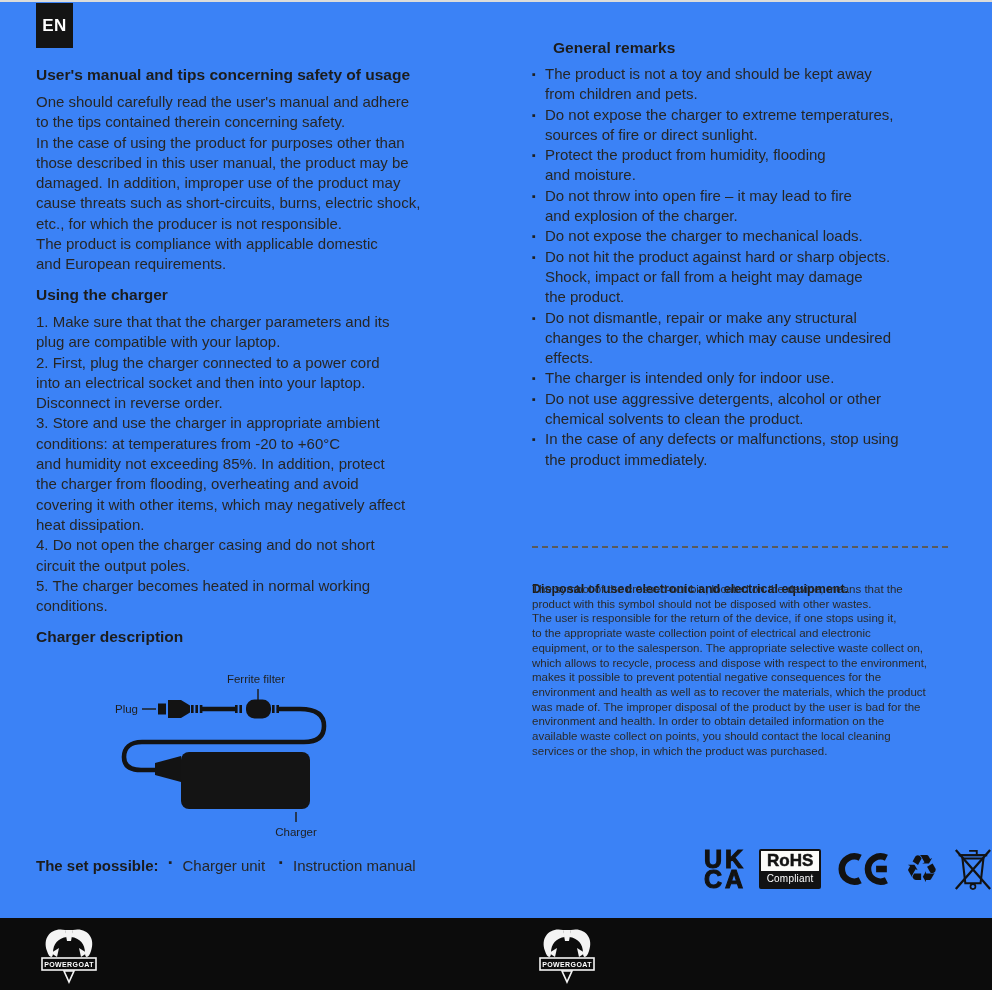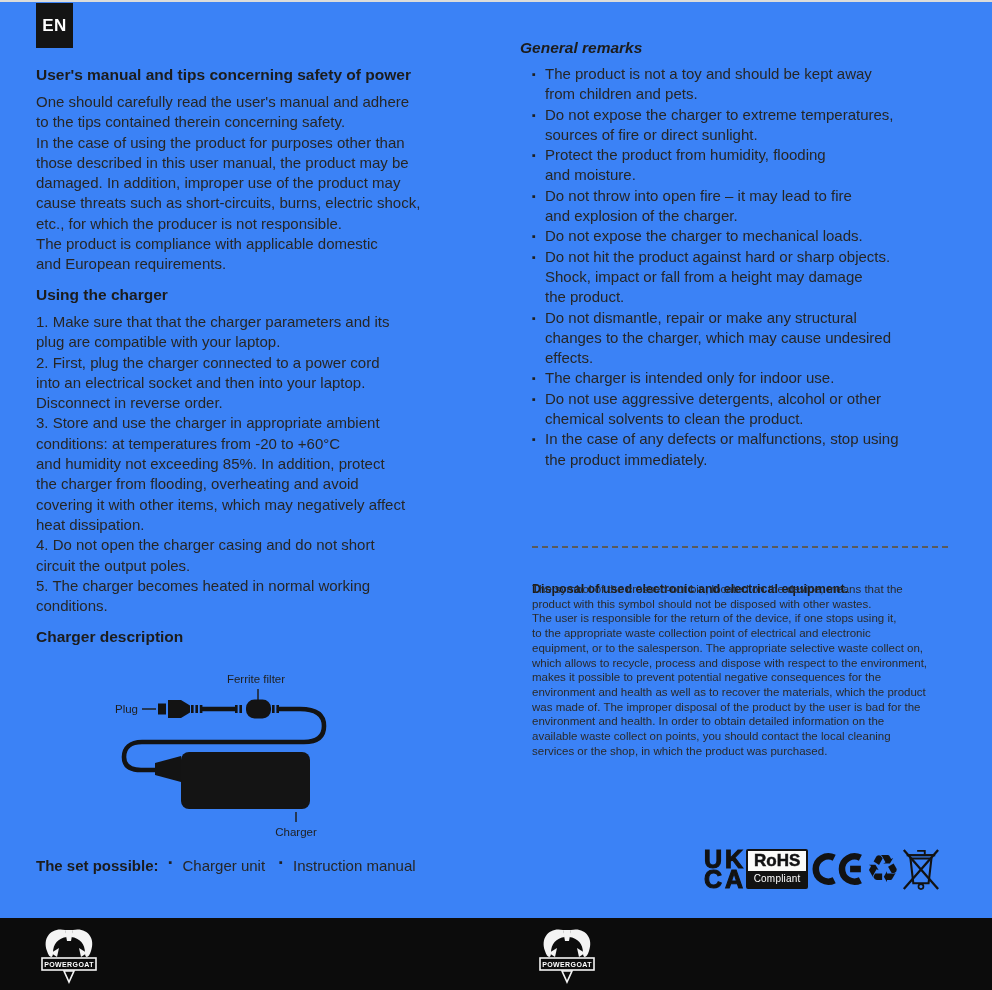--- a/index.html
+++ b/index.html
@@ -33,21 +33,21 @@
   .diagram text { font-family:"Liberation Sans","DejaVu Sans",sans-serif; font-size:11.5px; fill:#1f1f1f; }
 
   .set-line {
     position:absolute; left:36px; top:857px; width:460px;
     font-size:15px; color:#262626; display:flex; align-items:center;
   }
   .set-label { font-weight:bold; color:#1c1c1c; margin-right:10px; }
   .set-item { position:relative; padding-left:14px; margin-right:14px; }
   .set-item::before { content:"▪"; position:absolute; left:0; top:-1px; font-size:11px; color:#1f1f1f; }
 
-  .remarks-heading { left:520px; top:39px; width:430px;font-style:italic; }
+  .remarks-heading { left:553px; top:39px; width:430px; }
   .remarks-list {
     position:absolute; left:532px; top:64px; width:452px;
     margin:0; padding:0; list-style:none;
     font-size:15px; line-height:20.3px; color:#262626;
   }
   .remarks-list li { position:relative; padding-left:13px; white-space:pre-line; }
   .remarks-list li::before { content:"▪"; position:absolute; left:0; top:0; font-size:11px; color:#1f1f1f; }
 
   .divider {
     position:absolute; left:532px; top:546px; width:416px; height:0;
@@ -57,21 +57,21 @@
     position:absolute; left:532px; top:582px; width:450px;
     font-size:12.5px; font-weight:bold; color:#1c1c1c;
   }
   .disposal-body {
     position:absolute; left:532px; top:582px; width:456px;
     font-size:11.5px; line-height:14.7px; color:#2a2a2a; white-space:pre-line;
   }
 
   .certs {
     position:absolute; left:704px; top:845px; height:48px;
-    display:flex; align-items:center; color:#121212;
+    display:flex; align-items:center; gap:13px; color:#121212;
   }
   .ukca { font-weight:bold; font-size:25px; line-height:20.5px; letter-spacing:3px;
           -webkit-text-stroke:1.1px #121212; }
   .rohs { border:2.5px solid #121212; border-radius:2px; text-align:center; width:58px; background:#fbfbf9; }
   .rohs-title { font-size:17px; font-weight:bold; -webkit-text-stroke:0.5px #121212; padding:0 3px; line-height:20px; }
   .rohs-sub { background:#121212; color:#fff; font-size:10px; line-height:13px; padding:1px 2px 2px; letter-spacing:0.2px; }
   .ce-svg, .weee-svg { display:block; }
   .recycle { font-family:"DejaVu Sans",sans-serif; font-size:38px; line-height:40px; color:#121212; }
 
   .footer-bar {
@@ -85,21 +85,21 @@
 </head>
 <body>
 
 <div class="page">
   <div class="scan-edge"></div>
 
   <div class="lang-badge">
     <span>EN</span>
   </div>
 
-  <div class="h-big intro-heading">User's manual and tips concerning safety of power</div>
+  <div class="h-big intro-heading">User's manual and tips concerning safety of usage</div>
   <div class="body-text intro-body">One should carefully read the user's manual and adhere
 to the tips contained therein concerning safety.
 In the case of using the product for purposes other than
 those described in this user manual, the product may be
 damaged. In addition, improper use of the product may
 cause threats such as short-circuits, burns, electric shock,
 etc., for which the producer is not responsible.
 The product is compliance with applicable domestic
 and European requirements.</div>
 

